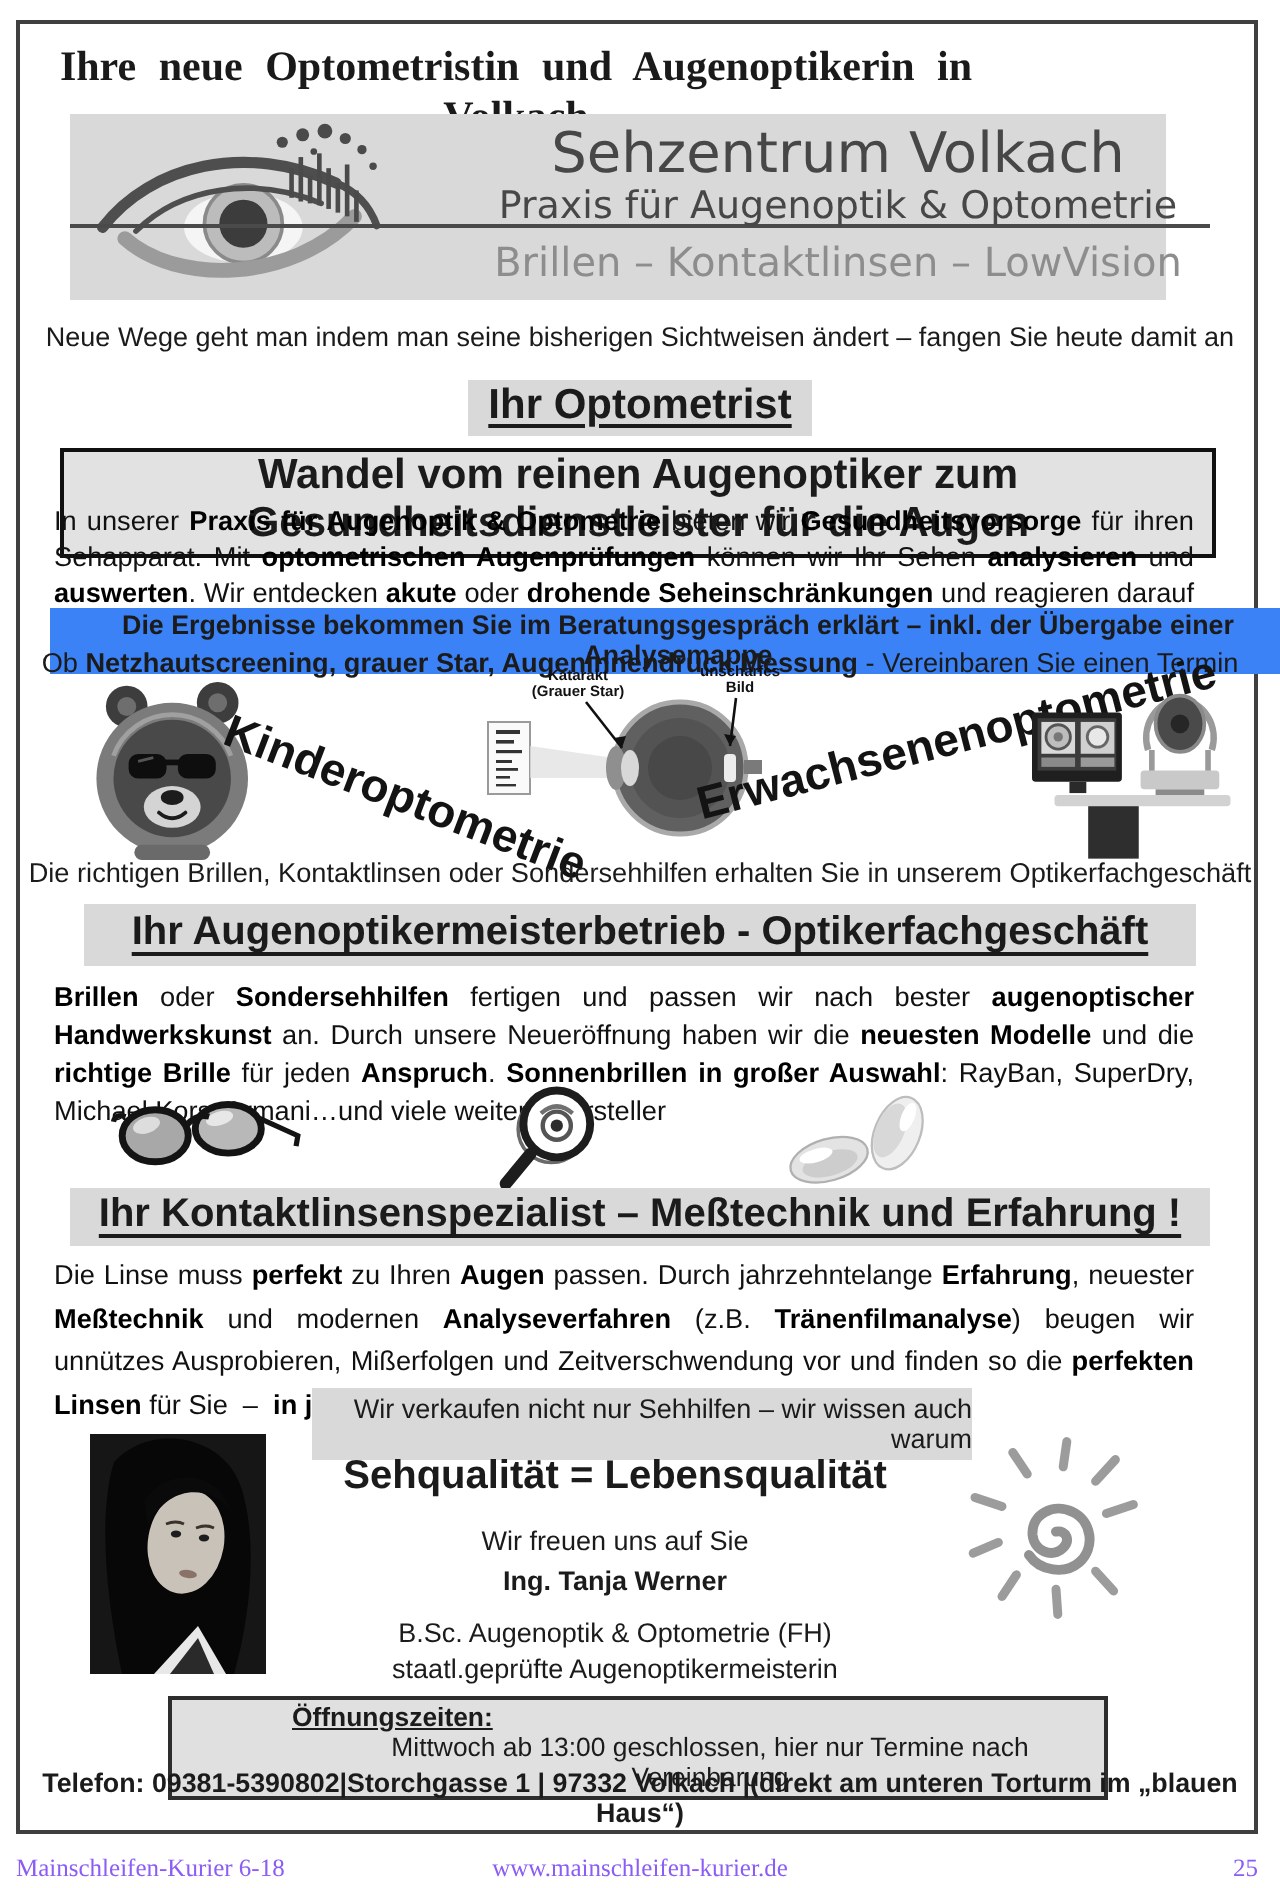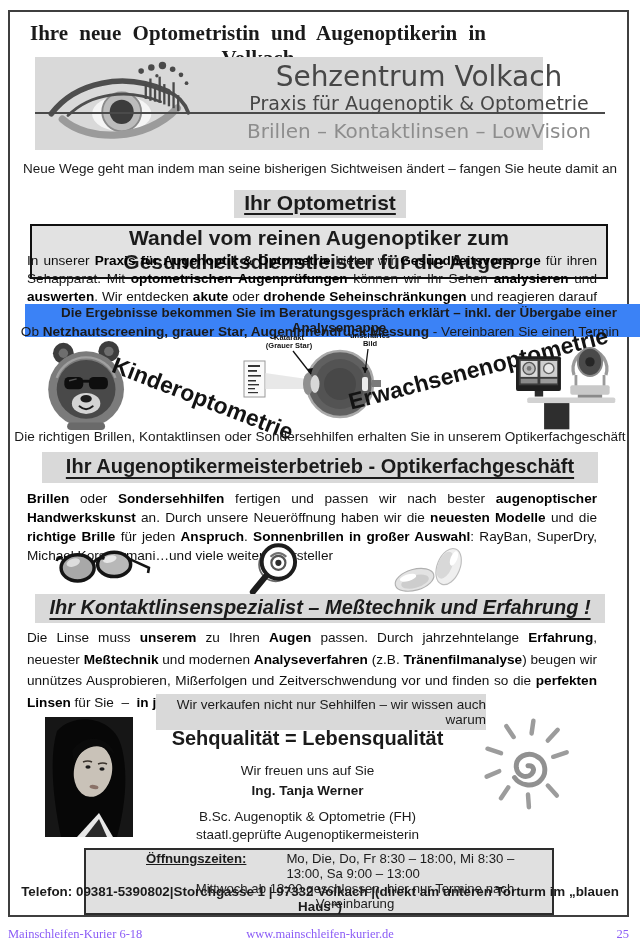--- a/index.html
+++ b/index.html
@@ -6,21 +6,21 @@
   html,body { width:640px; height:944px; background:#ffffff; overflow:hidden; }
   body { font-family:"Liberation Sans", sans-serif; color:#1b1b1b; position:relative; }
   .abs { position:absolute; }
 
   .ad-frame { left:8px; top:10px; width:621px; height:907px; border:2px solid #3f3f3f; }
 
   .main-title { left:0; top:21px; width:516px; text-align:center;
     font-family:"Liberation Serif", serif; font-weight:bold; font-size:21px; word-spacing:6px; color:#1a1a1a; }
 
   
-  .logo-banner { left:35px; top:57px; width:508px; height:93px; background:#d9d9d9; }
+  .logo-banner { left:35px; top:57px; width:548px; height:93px; background:#d9d9d9; }
   .logo-divider { left:0; top:55px; width:570px; height:2px; background:#4a4a4a; }
   .logo-eye { left:8px; top:3px; width:200px; height:88px; }
   .logo-name { left:200px; top:3px; width:368px; text-align:center;
     font-family:"DejaVu Sans", sans-serif; font-size:28px; color:#474747; }
   .logo-subtitle { left:200px; top:35px; width:368px; text-align:center;
     font-family:"DejaVu Sans", sans-serif; font-size:19px; color:#474747; }
   .logo-tagline { left:200px; top:62px; width:368px; text-align:center;
     font-family:"DejaVu Sans", sans-serif; font-size:20px; color:#8d8d8d; }
 
   .intro-line { left:0; top:161px; width:640px; text-align:center; font-size:13.5px; }
@@ -48,21 +48,21 @@
 
   .bear-image { left:38px; top:340px; width:100px; height:90px; }
   .eye-diagram { left:243px; top:331px; width:178px; height:98px; }
   .machine-image { left:516px; top:335px; width:103px; height:95px; }
 
   .caption1 { left:0; top:429px; width:640px; text-align:center; font-size:13.6px; }
 
   .section-head { background:#d9d9d9; text-align:center; font-weight:bold; font-size:20px;
     text-decoration:underline; text-decoration-thickness:2px; text-underline-offset:3.5px; }
   .h2 { left:42px; top:452px; width:556px; padding:3px 0 5px; }
-  .h3 { left:35px; top:594px; width:570px; padding:2px 0 4px;font-style:italic; }
+  .h3 { left:35px; top:594px; width:570px; padding:2px 0 4px; }
 
   .sunglasses-image { left:55px; top:543px; width:100px; height:48px; }
   .magnifier-image { left:248px; top:540px; width:52px; height:58px; }
   .lenses-image { left:388px; top:541px; width:90px; height:54px; }
 
   .quote-box { left:156px; top:694px; width:330px; background:#d9d9d9; text-align:right;
     font-size:13.5px; padding:3px 0; }
 
   .portrait-image { left:45px; top:717px; width:88px; height:120px; }
   .sun-image { left:483px; top:716px; width:90px; height:96px; }
@@ -251,21 +251,21 @@
   </g>
   <g transform="rotate(22 64 26)">
     <ellipse cx="64" cy="26" rx="12" ry="20" fill="#efefef" stroke="#bdbdbd" stroke-width="1.2"></ellipse>
     <ellipse cx="60" cy="26" rx="7.5" ry="15" fill="#d8d8d8"></ellipse>
     <ellipse cx="66" cy="16" rx="3.5" ry="8" fill="#ffffff"></ellipse>
   </g>
 </svg>
 
 <div class="abs section-head h3">Ihr Kontaktlinsenspezialist – Meßtechnik und Erfahrung !</div>
 
-<div class="abs para para3">Die Linse muss <b>unserem</b> zu Ihren <b>Augen</b> passen. Durch jahrzehntelange <b>Erfahrung</b>, neuester <b>Meßtechnik</b> und modernen <b>Analyseverfahren</b> (z.B. <b>Tränenfilmanalyse</b>) beugen wir unnützes Ausprobieren, Mißerfolgen und Zeitverschwendung vor und finden so die <b>perfekten Linsen</b> für Sie &nbsp;–&nbsp; <b>in jeden Fall</b>.</div>
+<div class="abs para para3">Die Linse muss <b>perfekt</b> zu Ihren <b>Augen</b> passen. Durch jahrzehntelange <b>Erfahrung</b>, neuester <b>Meßtechnik</b> und modernen <b>Analyseverfahren</b> (z.B. <b>Tränenfilmanalyse</b>) beugen wir unnützes Ausprobieren, Mißerfolgen und Zeitverschwendung vor und finden so die <b>perfekten Linsen</b> für Sie &nbsp;–&nbsp; <b>in jeden Fall</b>.</div>
 
 <div class="abs quote-box">Wir verkaufen nicht nur Sehhilfen – wir wissen auch warum</div>
 
 <svg class="abs portrait-image" viewBox="0 0 88 120" preserveAspectRatio="none">
   <rect x="0" y="0" width="88" height="120" fill="#161616"></rect>
   <path d="M12,14 C30,-6 68,0 76,28 C84,55 80,92 72,120 L16,120 C8,82 4,40 12,14 Z" fill="#070707"></path>
   <ellipse cx="48" cy="54" rx="19" ry="26" fill="#c9c2b8" transform="rotate(10 48 54)"></ellipse>
   <path d="M27,34 C38,16 64,18 70,38 C60,26 40,24 29,46 Z" fill="#0a0a0a"></path>
   <ellipse cx="43" cy="50" rx="2.6" ry="1.7" fill="#1d1d1d"></ellipse>
   <ellipse cx="57" cy="52" rx="2.6" ry="1.7" fill="#1d1d1d"></ellipse>
@@ -293,21 +293,20 @@
     <line x1="18" y1="58" x2="4" y2="64"></line>
     <line x1="28" y1="76" x2="20" y2="88"></line>
     <line x1="50" y1="84" x2="51" y2="98"></line>
     <line x1="72" y1="74" x2="82" y2="85"></line>
   </g>
 </svg>
 
 <div class="abs hours-box">
   <div class="hours-row1">
     <span class="hours-label">Öffnungszeiten:</span>
-    <span>Mo, Die, Do, Fr 8:30 – 18:00, Mi 8:30 – 13:00, Sa 9:00 – 13:00</span>
   </div>
   <div class="hours-row2">Mittwoch ab 13:00  geschlossen, hier nur Termine nach Vereinbarung</div>
 </div>
 
 <div class="abs phone-line">Telefon: 09381-5390802|Storchgasse 1 | 97332 Volkach |(direkt am unteren Torturm im „blauen Haus“)</div>
 
 <div class="abs page-footer footer-left">Mainschleifen-Kurier 6-18</div>
 <div class="abs page-footer footer-center">www.mainschleifen-kurier.de</div>
 <div class="abs page-footer footer-right">25</div>
 

